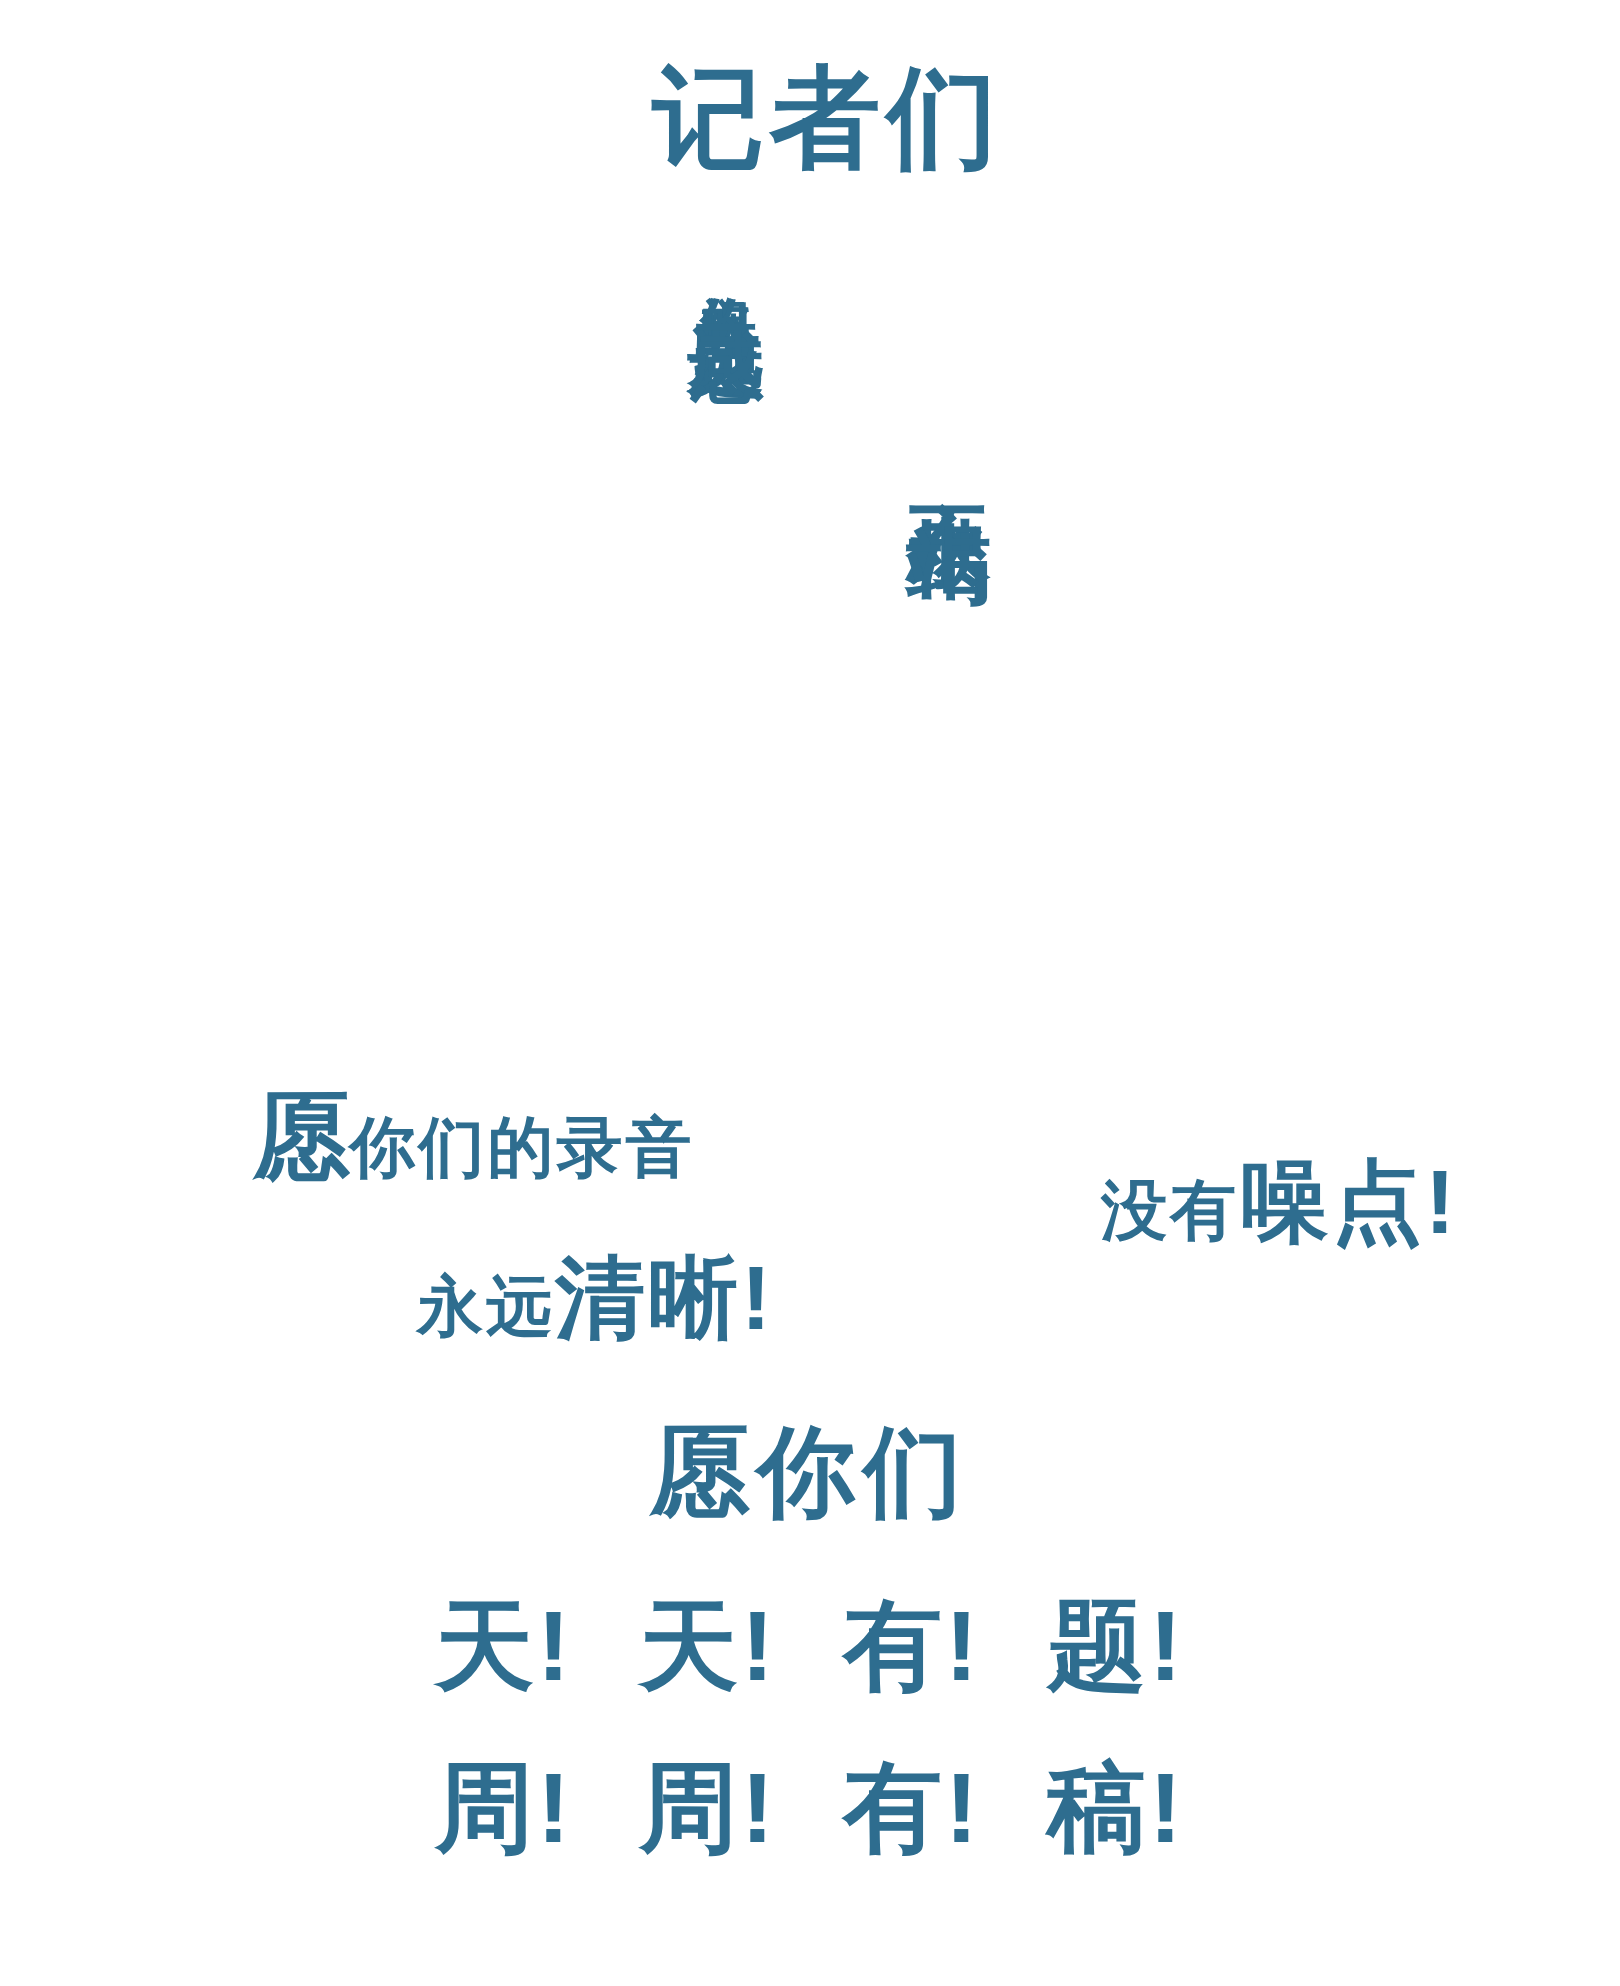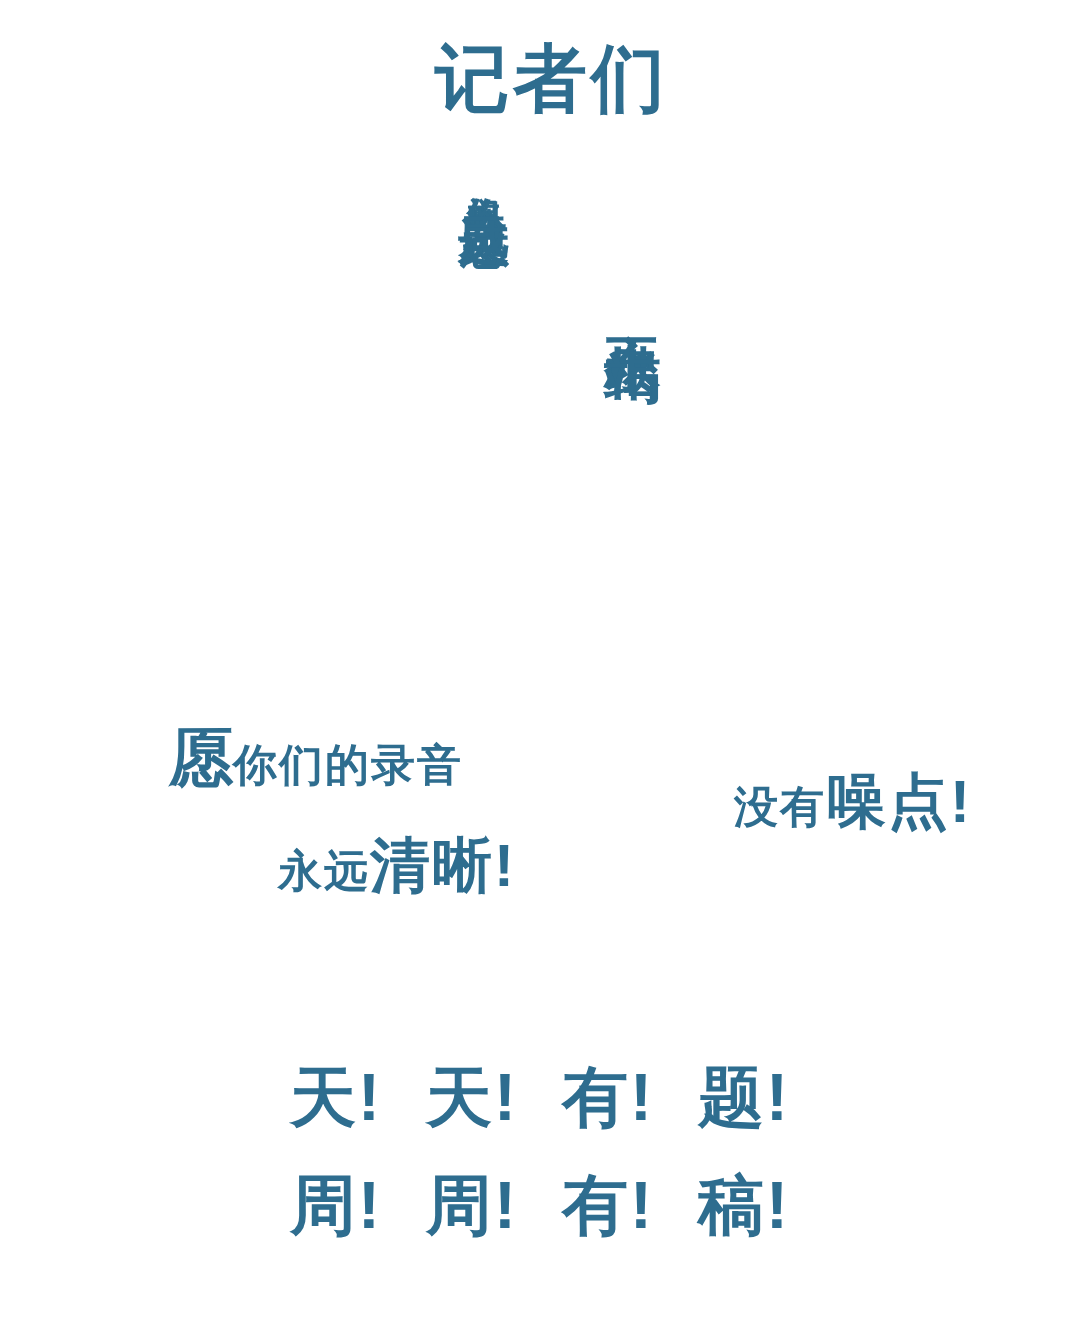--- a/index.html
+++ b/index.html
@@ -109,20 +109,21 @@
 
   <div class="wish wish-left">
     <div class="wish-l1"><span class="lead">愿</span><span class="rest">你们的录音</span></div>
     <div class="wish-l2"><span class="small">永远</span><span class="big">清晰!</span></div>
   </div>
 
   <div class="wish wish-right">
     <div class="wish-l2"><span class="small">没有</span><span class="big">噪点!</span></div>
   </div>
 
+  <div class="closing-heading">愿你们</div>
 
   <div class="slogan slogan-1">
     <span>天!</span>
     <span>天!</span>
     <span>有!</span>
     <span>题!</span>
   </div>
 
   <div class="slogan slogan-2">
     <span>周!</span>

